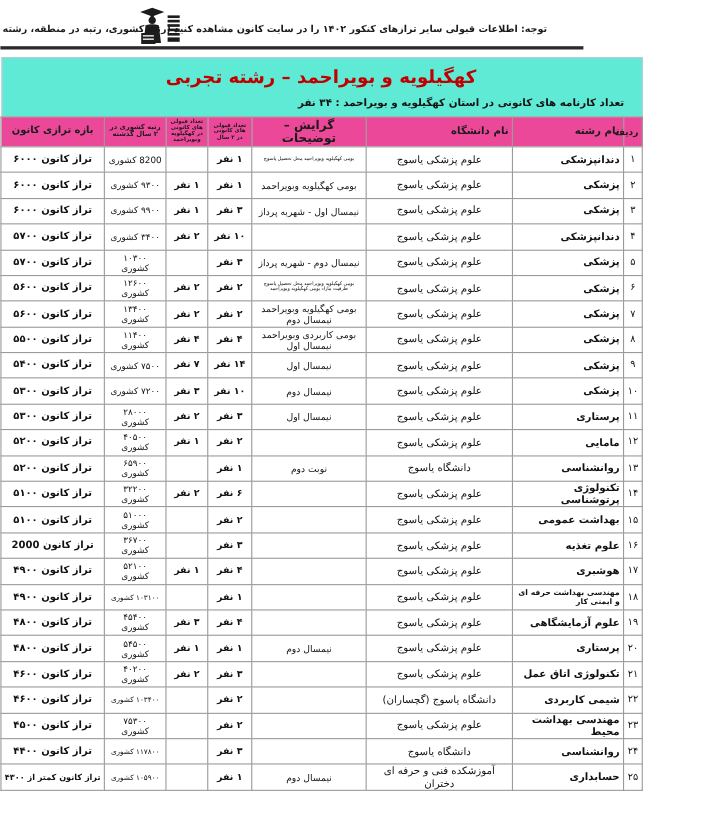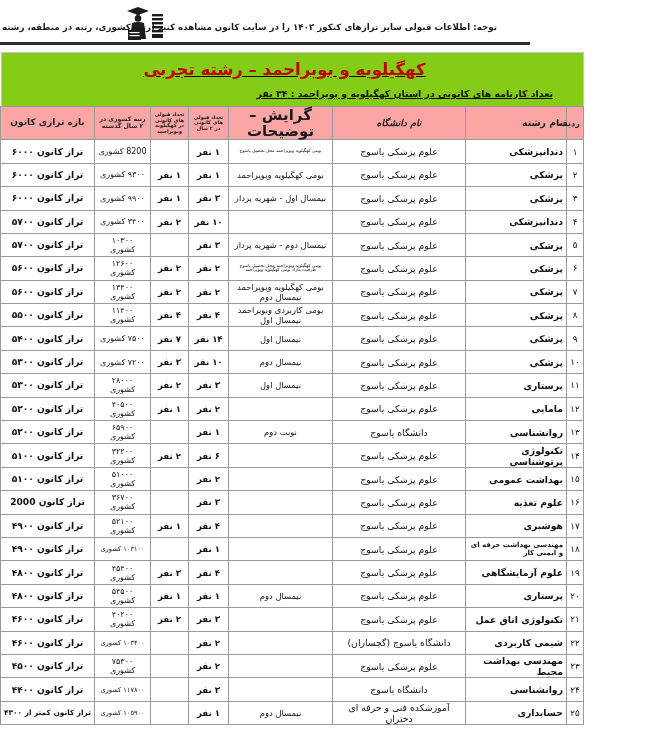--- a/index.html
+++ b/index.html
@@ -53,26 +53,25 @@
   
   .sheet {
     position: absolute;
     right: 0px;
     left: 0px;
     top: 52px;
   }
   .title-panel {
     margin-right: 63px;
     margin-left: 1px;
-    background: #84cc16;
+    background: #5eead4;
     border: 1px solid #b9c8dc;
     border-bottom: none;
-    padding: 6px 26px 5px 10px;
+    padding: 6px 12px 5px 10px;
     box-sizing: border-box;
-    text-decoration: underline;
   }
   .title-main {
     text-align: center;
     color: #c00000;
     font-size: 16.5px;
     font-weight: bold;
     letter-spacing: 0px;
     margin: 2px 0 8px 0;
     line-height: 1.15;
   }
@@ -98,30 +97,30 @@
     background: #fff;
   }
   table.results th,
   table.results td {
     border: 1px solid #9a9a9a;
     padding: 0 3px;
     vertical-align: middle;
     box-sizing: border-box;
   }
   thead th {
-    background: #fca5a5;
+    background: #ec4899;
     color: #1a1a1a;
     font-weight: bold;
     height: 27px;
     line-height: 1.08;
   }
   th.h-radif   { width: 17px;  font-size: 8.2px; text-align: center; }
   th.h-reshte  { width: 101px; font-size: 9.3px; text-align: right; padding-right: 5px; }
-  th.h-daneshgah { width: 133px; font-size: 9.3px; text-align: center; font-style: italic; }
-  th.h-gerayesh  { width: 104px; font-size: 15px; text-align: center; }
+  th.h-daneshgah { width: 133px; font-size: 9.3px; text-align: right; }
+  th.h-gerayesh  { width: 104px; font-size: 11px; text-align: center; }
   th.h-tedad2    { width: 40px;  font-size: 5.1px; text-align: center; }
   th.h-tedadost  { width: 38px;  font-size: 5.1px; text-align: center; }
   th.h-rotbe     { width: 56px;  font-size: 6.2px; text-align: center; }
   th.h-taraz     { width: 94px;  font-size: 9.0px; text-align: center; }
 
   tbody tr { height: 23.4px; }
   tbody td { font-size: 9.3px; color: #111; }
   td.c-radif    { text-align: center; font-size: 8.8px; }
   td.c-reshte   { text-align: right; font-weight: bold; padding-right: 6px; }
   td.c-reshte.long { font-size: 7.0px; margin-left: 42px; }

